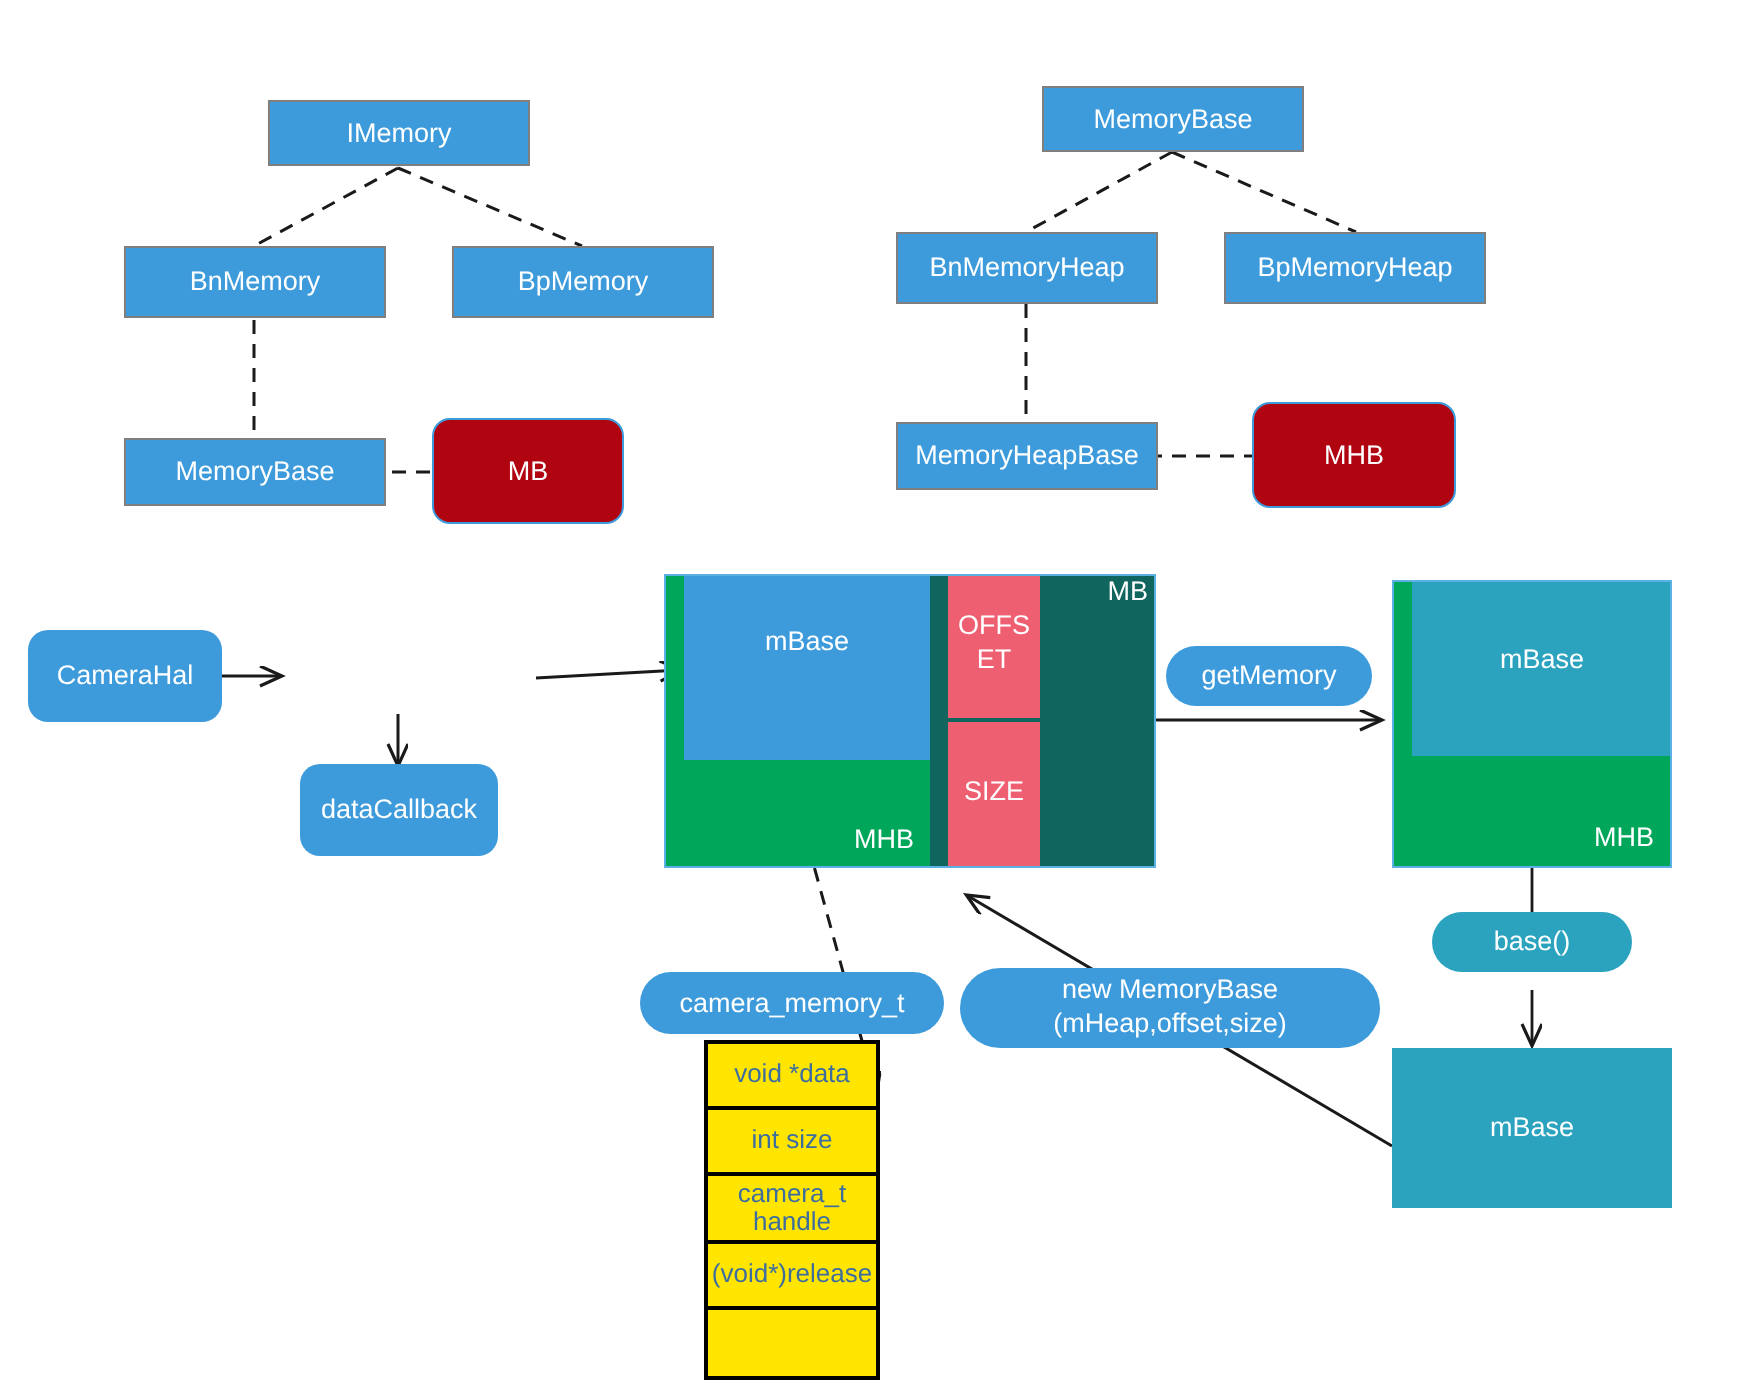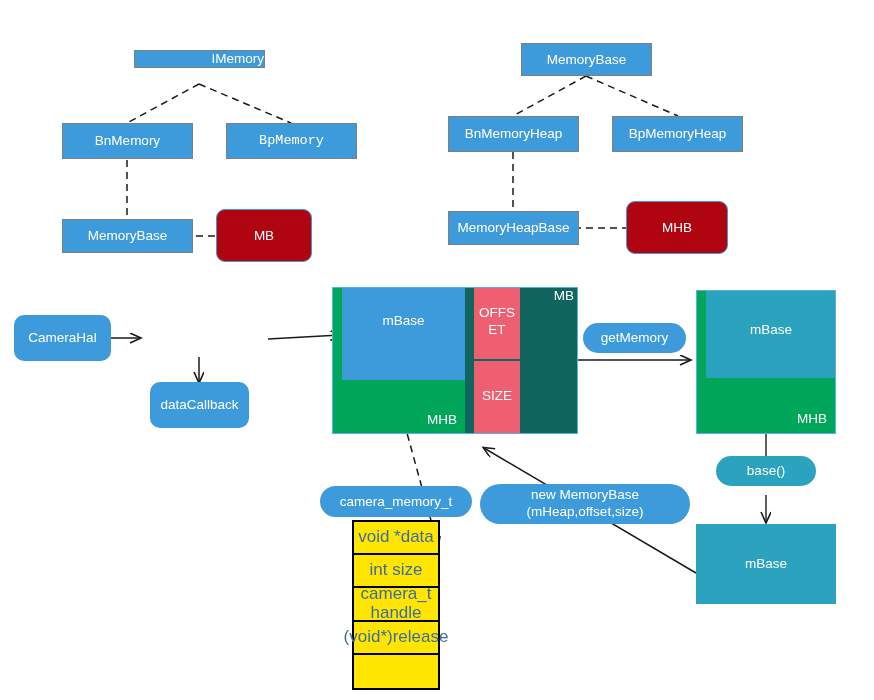--- a/index.html
+++ b/index.html
@@ -79,21 +79,21 @@
   .struct {
     position: absolute;
     box-sizing: border-box;
     border: 2px solid #000000;
     background: #ffe500;
   }
   .struct-row {
     box-sizing: border-box;
     border-bottom: 2px solid #000000;
     color: #3d6e9e;
-    font-size: 17px;
+    font-size: 13px;
     display: flex;
     align-items: center;
     justify-content: center;
     text-align: center;
     line-height: 1.1;
     white-space: pre-line;
   }
   .struct-row:last-child { border-bottom: none; }
   svg.overlay {
     position: absolute;
@@ -169,29 +169,29 @@
 
     <g>
       <path d="M696,573 L484,448" fill="none" stroke="#1a1a1a" stroke-width="1.5" marker-end="url(#arrOpen)"></path>
     </g>
 
     <g>
       <path d="M385,353 L438,546" fill="none" stroke="#1a1a1a" stroke-width="1.5" stroke-dasharray="7,5" marker-end="url(#arrOpenD)"></path>
     </g>
   </svg>
 
-  <div class="node cls-box" style="left:134px; top:50px; width:131px; height:18px;justify-content:flex-end;">
+  <div class="node cls-box" style="left:134px; top:50px; width:131px; height:33px;">
     <span>IMemory</span>
   </div>
 
   <div class="node cls-box" style="left:62px; top:123px; width:131px; height:36px;">
     <span>BnMemory</span>
   </div>
 
-  <div class="node cls-box" style="left:226px; top:123px; width:131px; height:36px;font-family:Liberation Mono, monospace;">
+  <div class="node cls-box" style="left:226px; top:123px; width:131px; height:36px;">
     <span>BpMemory</span>
   </div>
 
   <div class="node cls-box" style="left:62px; top:219px; width:131px; height:34px;">
     <span>MemoryBase</span>
   </div>
 
   <div class="node red-box" style="left:216px; top:209px; width:96px; height:53px;">
     <span>MB</span>
   </div>

